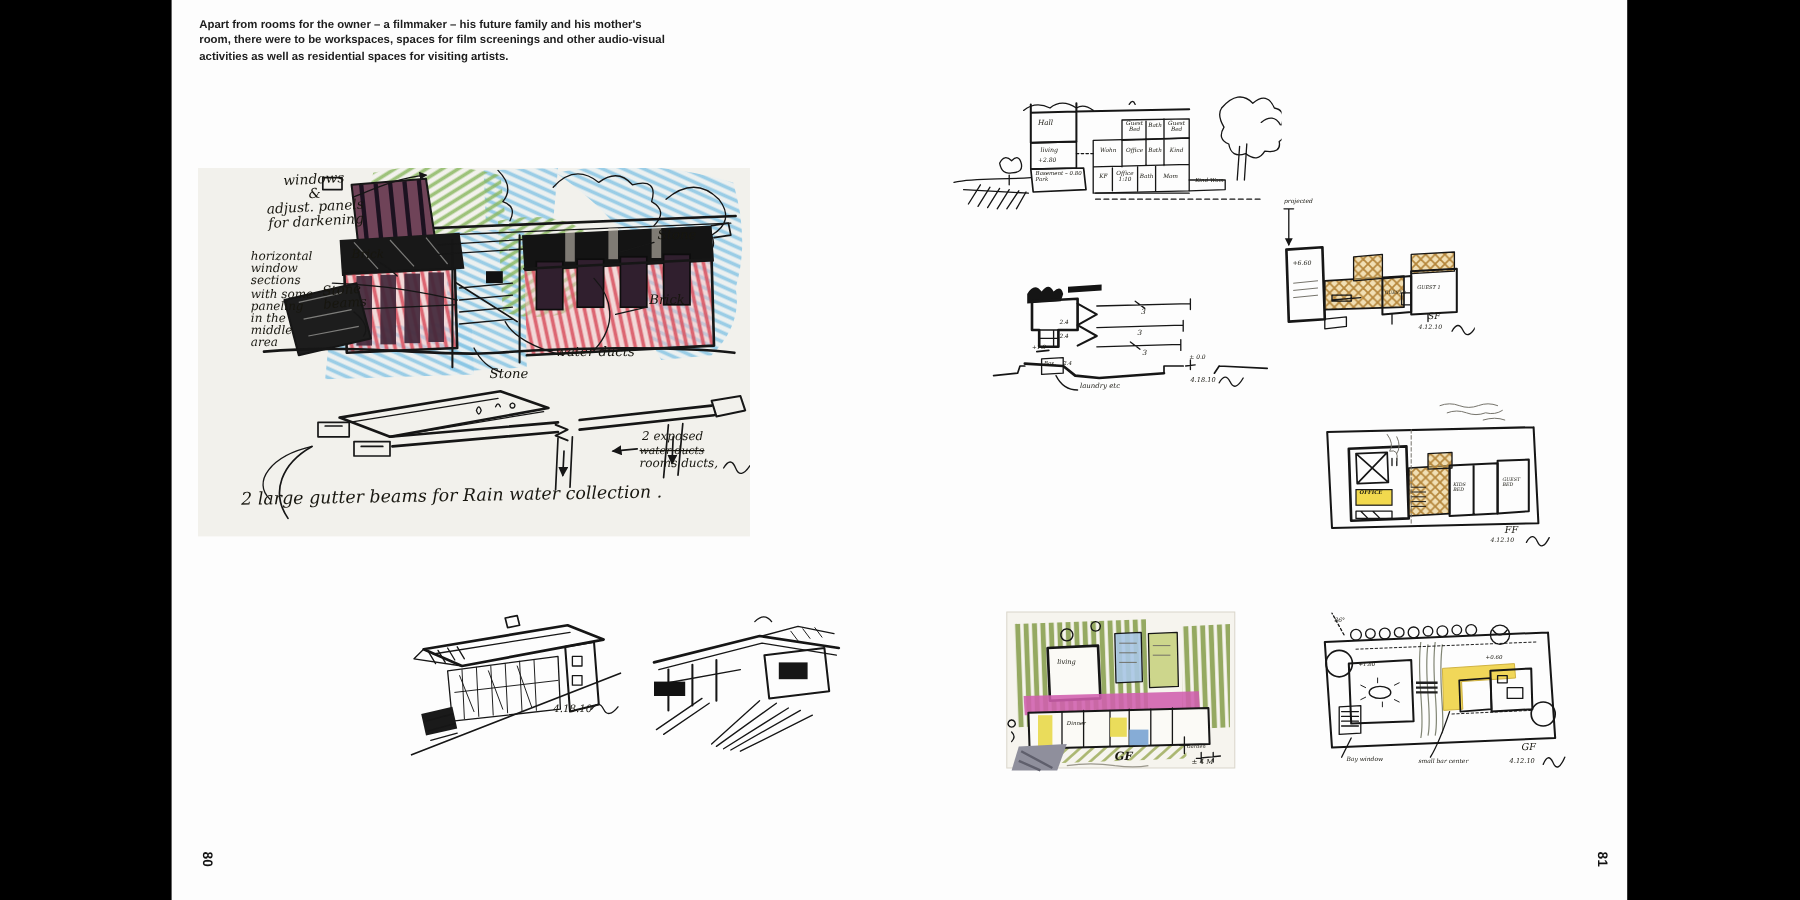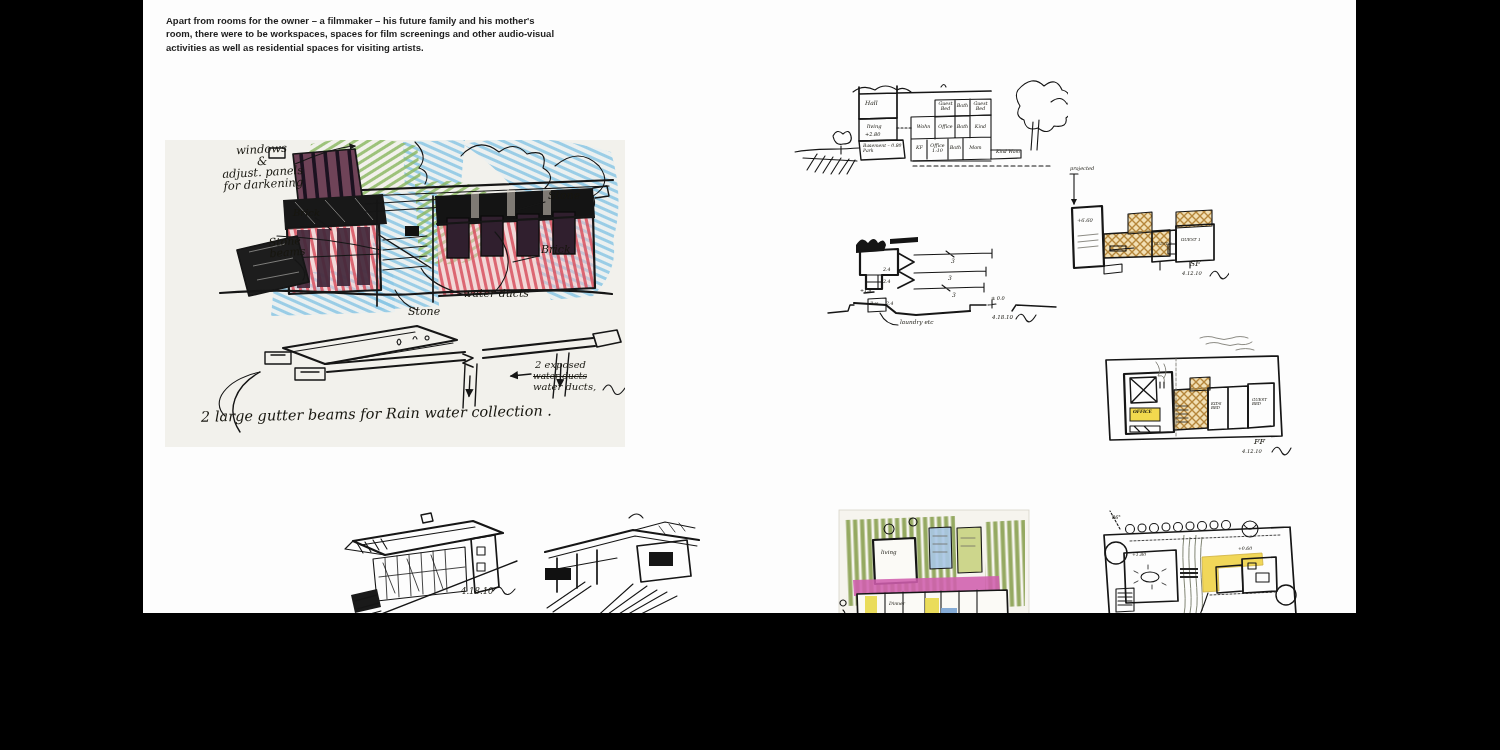--- a/index.html
+++ b/index.html
@@ -1,16 +1,16 @@
 <!DOCTYPE html>
 <html><head>
 <meta charset="utf-8">
 <style>
   html,body{margin:0;padding:0;background:#000;}
-  .screen{position:relative;width:1500px;height:613px;background:#000;overflow:hidden;
+  .screen{position:relative;width:1500px;height:750px;background:#000;overflow:hidden;
           font-family:"Liberation Sans",sans-serif;}
   .spread{position:absolute;left:143px;top:0;width:1213px;height:750px;background:#fdfdfd;}
   .caption{position:absolute;left:166px;top:14px;width:480px;font-size:9.5px;line-height:1.4;
            font-weight:bold;color:#1d1d1d;letter-spacing:0;}
   .pre{white-space:pre-line;}
   .pagenum{position:absolute;font-weight:bold;font-size:11.5px;color:#111;transform:rotate(90deg);}
   .sk{position:absolute;}
   .paper{background:#f2f1ec;}
   .hand{font-family:"DejaVu Serif",serif;font-style:italic;color:#17160f;position:absolute;
         line-height:1.02;}
@@ -179,30 +179,38 @@
         <path class="ink w1" d="M232,202 q2,-6 4,0 q-2,6 -4,0 M248,199 q2,-5 4,0 M262,196 a2,2 0 1 0 .1,0"></path>
         <path class="ink w14" d="M366,234 L346,236" marker-end="url(#ah)"></path>
         <path class="ink w1" d="M438,250 q6,-10 10,0 q4,10 12,-2"></path>
       </g>
     </svg>
 
     <span class="hand pre ctr" style="left:25px;top:4px;width:145px;font-size:11.5px;transform:rotate(-3deg);">windows
 &amp;
 adjust. panels
 for darkening</span>
+    <span class="hand pre" style="left:44px;top:70px;width:80px;font-size:10px;">horizontal
+window
+sections
+with some
+paneling
+in the
+middle
+area</span>
     <span class="hand" style="left:128px;top:68px;font-size:10px;">Brick</span>
     <span class="hand" style="left:383px;top:50px;font-size:11px;">Stone</span>
     <span class="hand pre" style="left:104px;top:96px;font-size:11px;transform:rotate(-4deg);">Stone
 beams</span>
     <span class="hand" style="left:376px;top:104px;font-size:11px;">Brick</span>
     <span class="hand" style="left:298px;top:148px;font-size:11px;">water ducts</span>
     <span class="hand" style="left:243px;top:166px;font-size:11px;">Stone</span>
     <span class="hand" style="left:370px;top:220px;font-size:10px;">2 exposed</span>
     <span class="hand strike" style="left:368px;top:232px;font-size:9px;">water ducts</span>
-    <span class="hand" style="left:368px;top:242px;font-size:10px;">water ducts,</span>
+    <span class="hand" style="left:368px;top:242px;font-size:10px;">rooms ducts,</span>
     <span class="hand" style="left:36px;top:266px;width:420px;font-size:14.5px;transform:rotate(-1deg);">2 large gutter beams for Rain water collection .</span>
   </div>
 
   <div class="sk" style="left:325px;top:503px;width:200px;height:132px;">
     <svg viewBox="0 0 200 132" width="200" height="132">
       <path class="ink w14" d="M18,126 L192,58"></path>
       <path class="ink w2" d="M28,38 L148,18 L178,30 L60,52 Z"></path>
       <path class="ink w1" d="M36,42 L150,24 M20,46 L60,52 M28,38 L20,46"></path>
       <g class="ink w1">
         <line x1="32" y1="40" x2="38" y2="50"></line>

